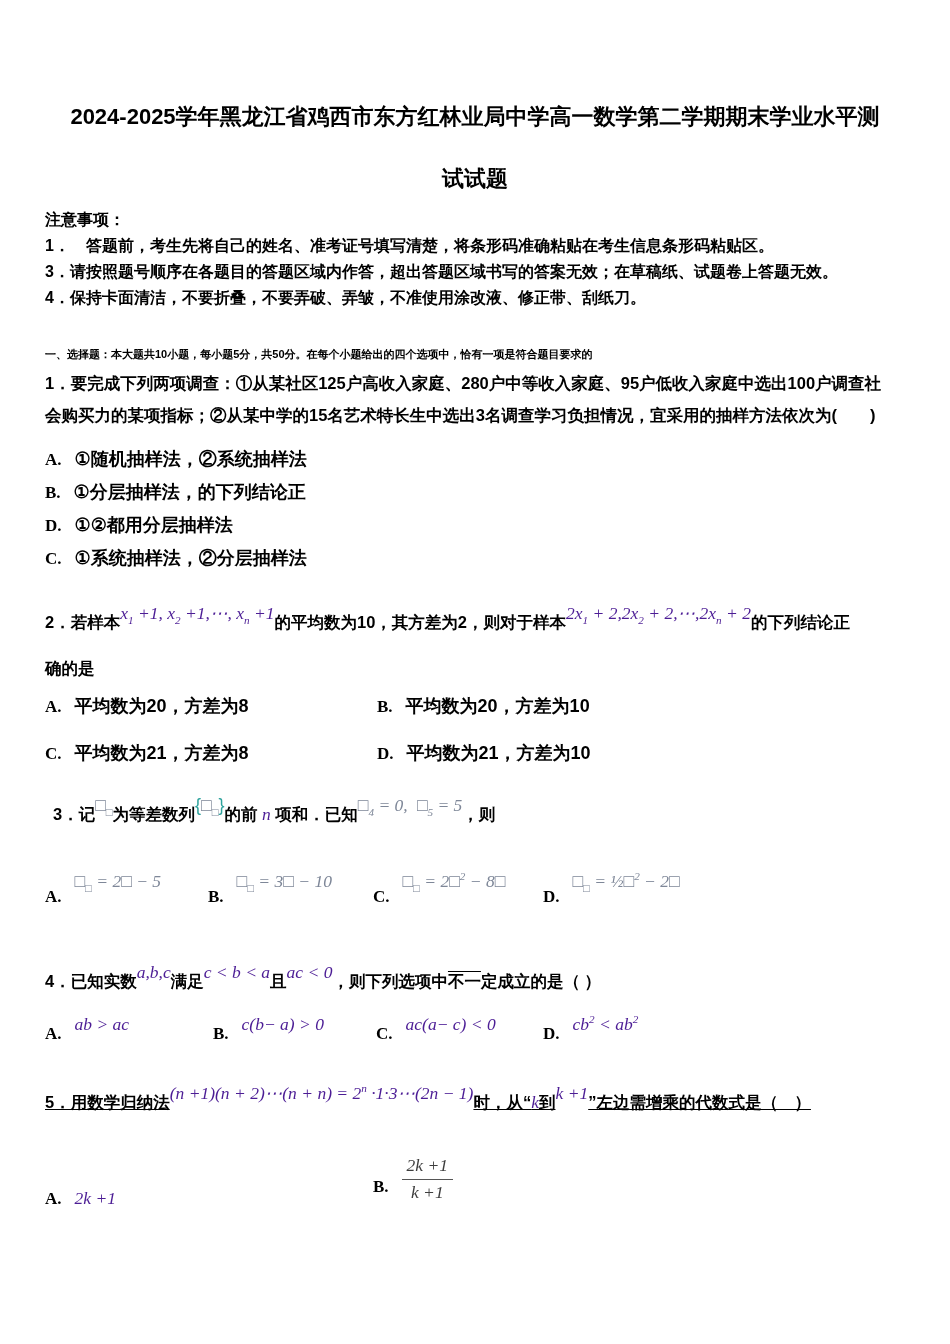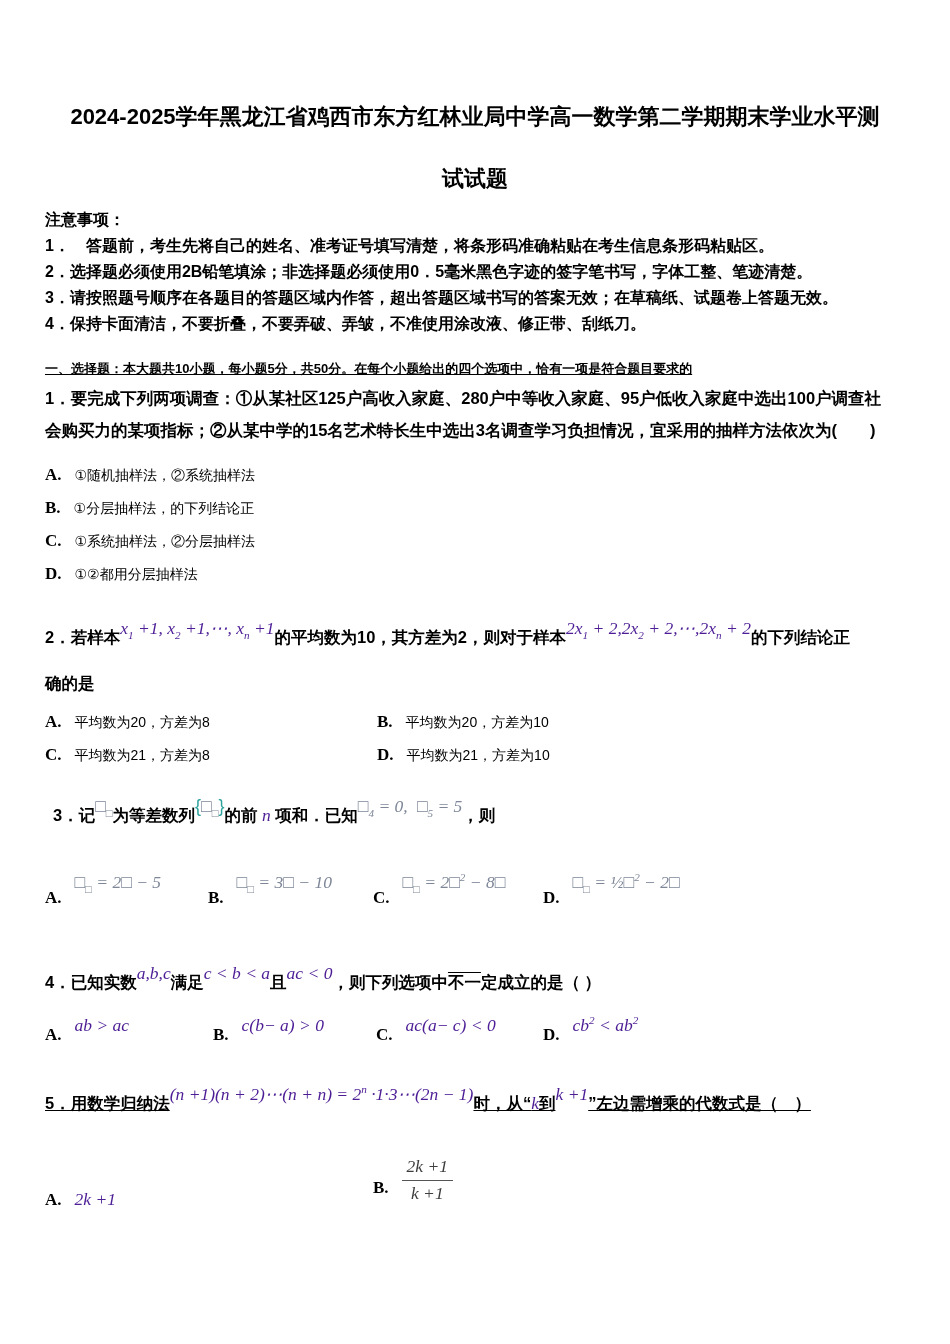--- a/index.html
+++ b/index.html
@@ -7,46 +7,46 @@
   .page{box-sizing:border-box;width:950px;height:1344px;padding:103px 45px 0 45px;overflow:hidden;}
 
   .cn{font-weight:700;}
   .title{ text-align:center;font-size:22px;font-weight:700;line-height:28px;margin:0;}
   .title2{text-align:center;font-size:22px;font-weight:700;line-height:28px;margin:34px 0 0 0;}
 
   .notices{margin-top:14px;}
   .notices .nh{font-size:16px;line-height:26px;}
   .notices .ni{font-size:16px;line-height:26px;}
 
-  .section-h{margin-top:19px;font-size:13px;line-height:26px;text-decoration:underline;}
+  .section-h{margin-top:30px;font-size:11px;line-height:26px;}
 
   .q{font-size:16.5px;}
   .q .stem-line{display:block;line-height:32px;}
 
   
   .m{font-family:"Liberation Serif",serif;font-style:italic;font-weight:400;
      color:#4c1d95;font-size:17.5px;white-space:nowrap;}
   .m sub{font-size:64%;line-height:0;}
   .m sup{font-size:64%;line-height:0;}
   .raise{position:relative;top:-9px;display:inline-block;}
   .raise-lg{position:relative;top:-15px;display:inline-block;}
   .m-lt{color:#7e8798;}
   .brace{color:#2fa39d;font-style:normal;font-size:18px;}
 
   .lbl{font-family:"Liberation Serif",serif;font-weight:700;font-size:17px;margin-right:13px;}
-  .otext{font-size:14px;font-weight:400;}
+  .otext{font-size:18px;font-weight:700;}
 
   .q1{margin-top:0;}
   .q1 .opts{margin-top:12px;}
   .q1 .opt{line-height:32px;}
 
   .q2{margin-top:22px;}
   .q2 .stem{line-height:34px;padding-top:8px;}
   .q2 .cont{margin-top:16px;line-height:26px;}
-  .q2 .opts{display:grid;grid-template-columns:332px 1fr;row-gap:6px;margin-top:12px;line-height:26px;}
+  .q2 .opts{display:grid;grid-template-columns:332px 1fr;row-gap:20px;margin-top:12px;line-height:26px;}
 
   .q3{margin-top:24px;}
   .q3 .stem{line-height:34px;padding-top:6px;margin-left:8px;}
   .q3 .opts{display:grid;grid-template-columns:163px 165px 170px 1fr;margin-top:52px;line-height:26px;}
   .q3 .opt{white-space:nowrap;}
 
   .q4{margin-top:52px;}
   .q4 .stem{line-height:22px;padding-top:8px;}
   .q4 .opts{display:grid;grid-template-columns:168px 163px 167px 1fr;margin-top:28px;line-height:26px;}
   .q4 .opt{white-space:nowrap;}
@@ -66,42 +66,41 @@
 <body>
 
 <div class="page">
 
   <h1 class="title cn">2024-2025学年黑龙江省鸡西市东方红林业局中学高一数学第二学期期末学业水平测</h1>
   <div class="title2 cn">试试题</div>
 
   <div class="notices">
     <div class="nh cn">注意事项：</div>
     <div class="ni cn">1．　答题前，考生先将自己的姓名、准考证号填写清楚，将条形码准确粘贴在考生信息条形码粘贴区。</div>
-    <div class="ni cn">2．选择题必须使用2B铅笔填涂；非选择题必须使用0．5毫米黑色字迹的签字笔书写，字体工整、笔迹清楚。</div>
     <div class="ni cn">3．请按照题号顺序在各题目的答题区域内作答，超出答题区域书写的答案无效；在草稿纸、试题卷上答题无效。</div>
     <div class="ni cn">4．保持卡面清洁，不要折叠，不要弄破、弄皱，不准使用涂改液、修正带、刮纸刀。</div>
   </div>
 
   <div class="section-h cn">一、选择题：本大题共10小题，每小题5分，共50分。在每个小题给出的四个选项中，恰有一项是符合题目要求的</div>
 
   <div class="q q1">
     <span class="stem-line cn">1．要完成下列两项调查：①从某社区125户高收入家庭、280户中等收入家庭、95户低收入家庭中选出100户调查社</span>
     <span class="stem-line cn">会购买力的某项指标；②从某中学的15名艺术特长生中选出3名调查学习负担情况，宜采用的抽样方法依次为(　　)</span>
     <div class="opts">
       <div class="opt">
         <span class="lbl">A.</span><span class="otext">①随机抽样法，②系统抽样法</span>
       </div>
       <div class="opt">
         <span class="lbl">B.</span><span class="otext">①分层抽样法，的下列结论正</span>
       </div>
       <div class="opt">
-        <span class="lbl">C.</span><span class="otext">①系统抽样法，②分层抽样法</span>
+        <span class="lbl">D.</span><span class="otext">①②都用分层抽样法</span>
       </div>
       <div class="opt">
-        <span class="lbl">D.</span><span class="otext">①②都用分层抽样法</span>
+        <span class="lbl">C.</span><span class="otext">①系统抽样法，②分层抽样法</span>
       </div>
     </div>
   </div>
 
   <div class="q q2">
     <div class="stem">
       <span class="cn">2．若样本</span><span class="m raise">x<sub>1</sub> +1, x<sub>2</sub> +1,⋯, x<sub>n</sub> +1</span><span class="cn">的平均数为10，其方差为2，则对于样本</span><span class="m raise">2x<sub>1</sub> + 2,2x<sub>2</sub> + 2,⋯,2x<sub>n</sub> + 2</span><span class="cn">的下列结论正</span>
     </div>
     <div class="cont cn">确的是</div>
     <div class="opts">

